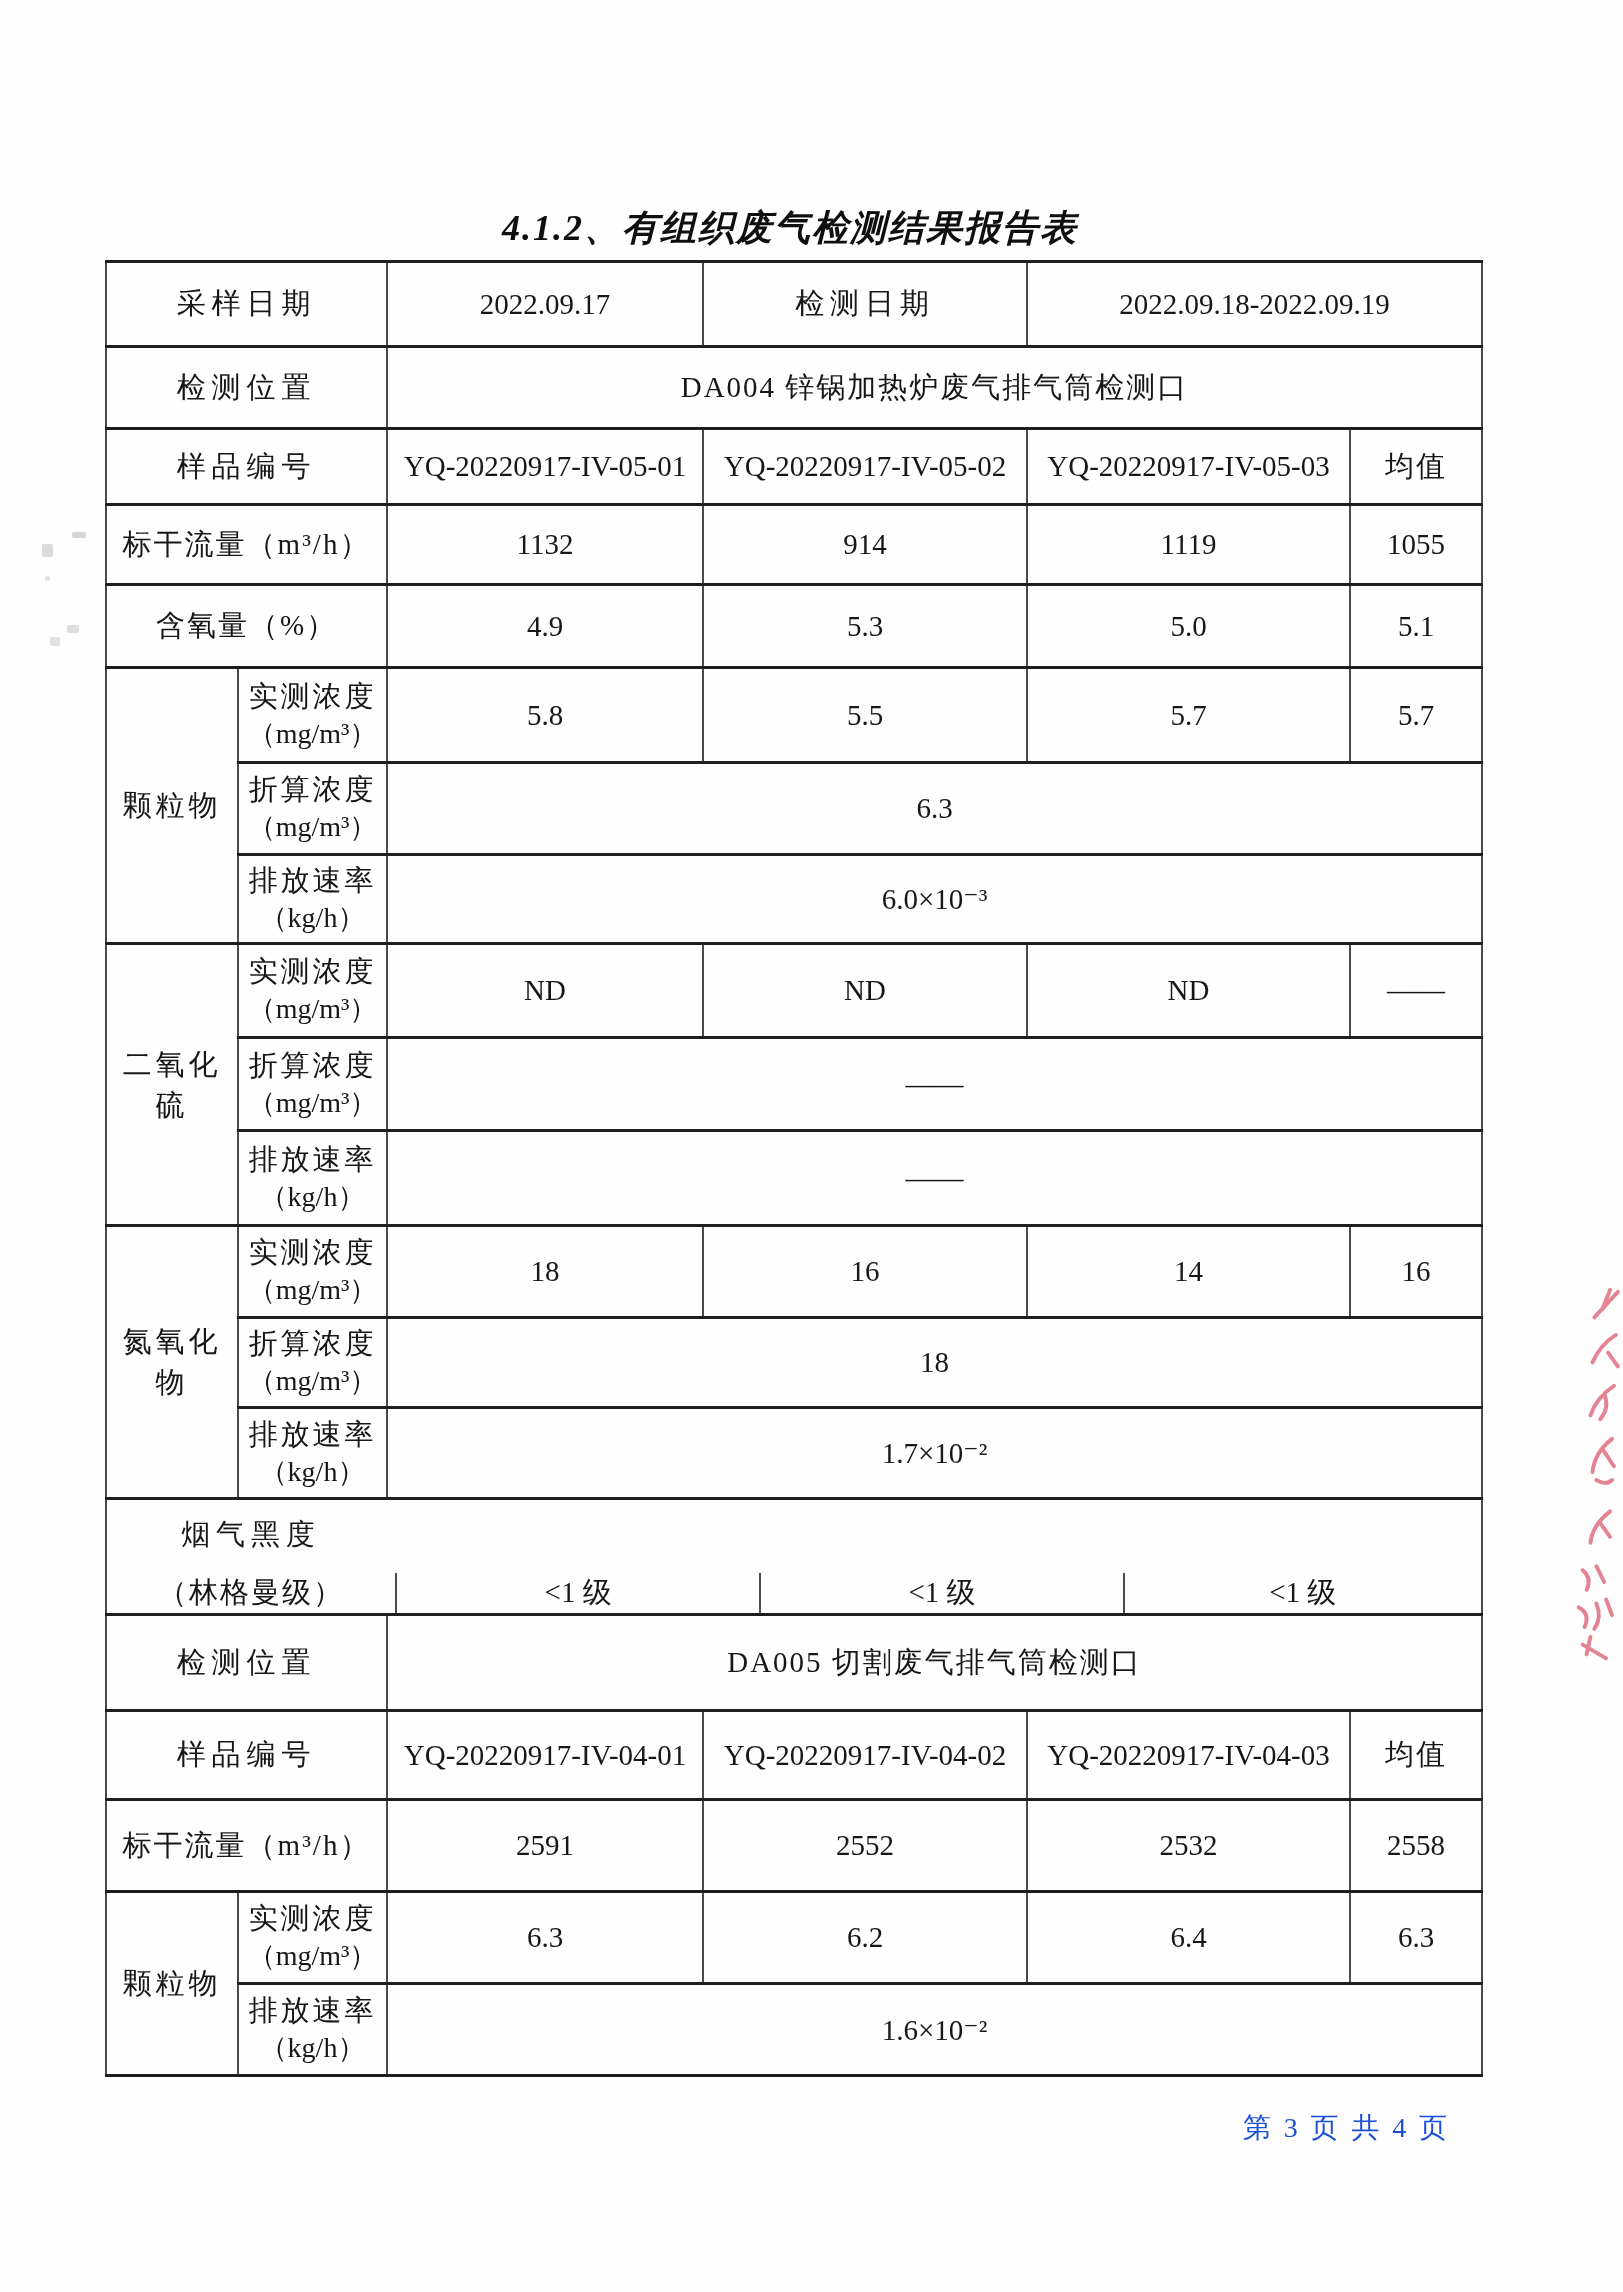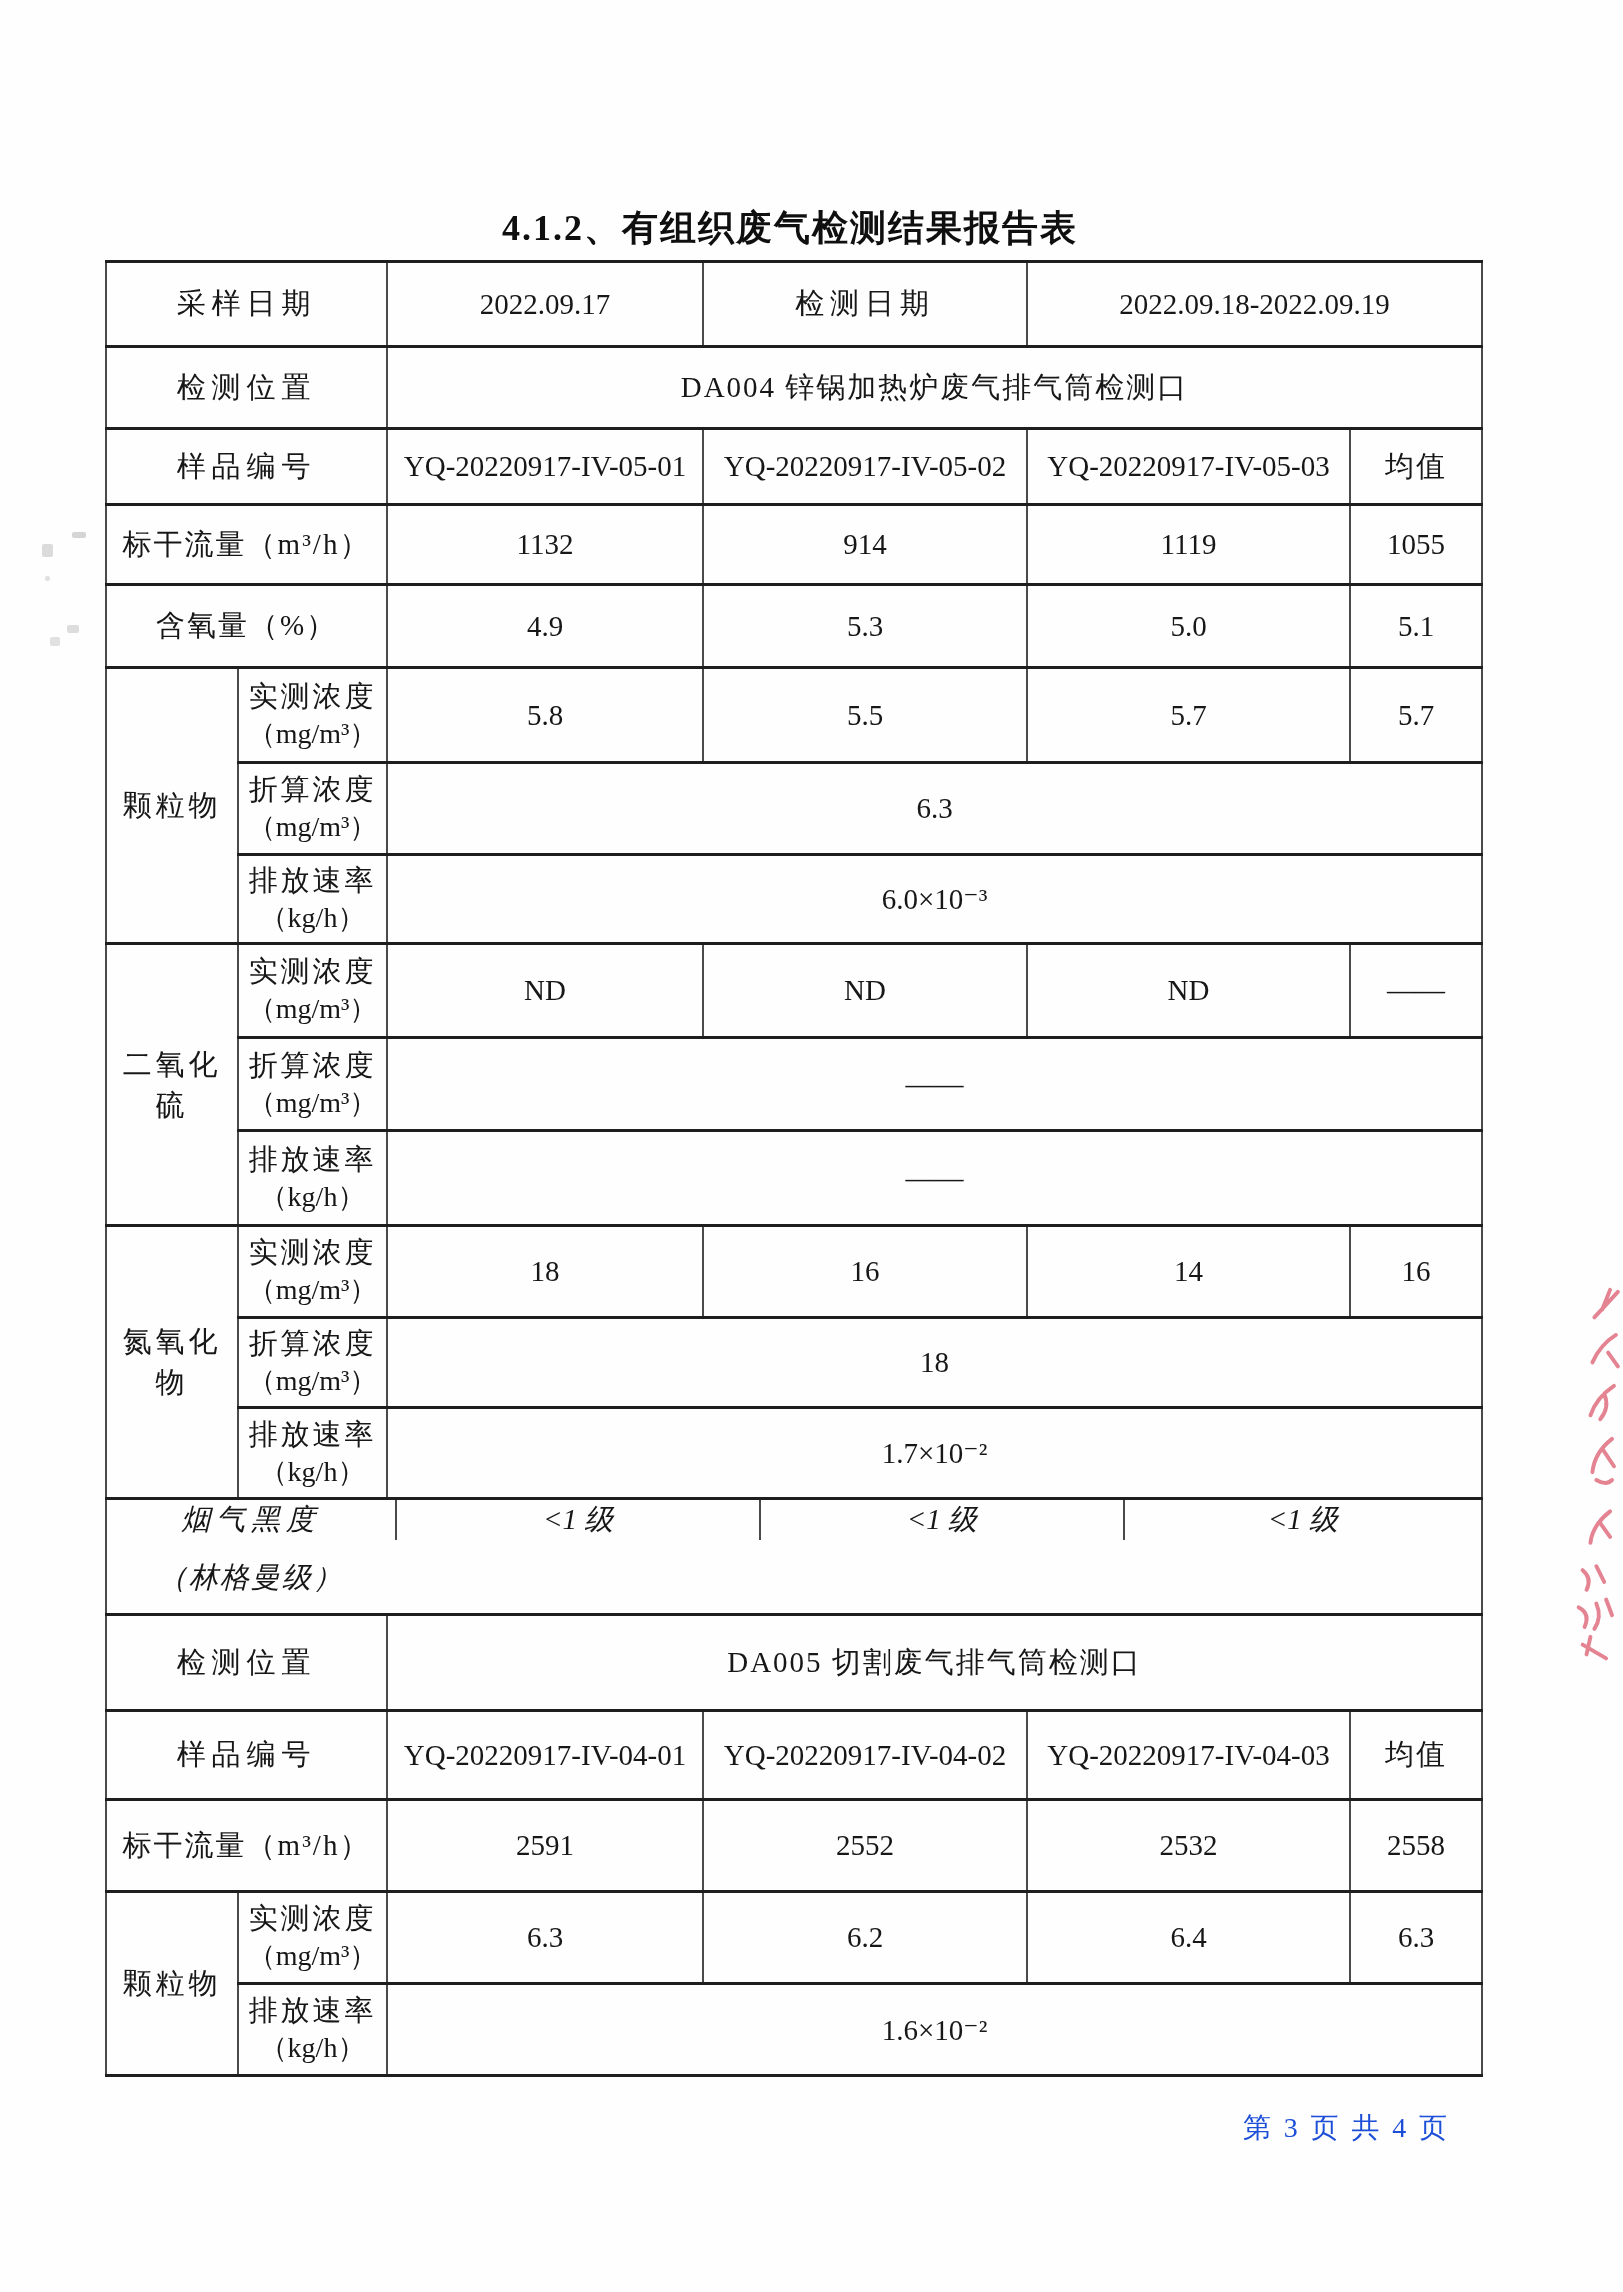--- a/index.html
+++ b/index.html
@@ -1,39 +1,39 @@
 <!DOCTYPE html>
 <html><head>
 <meta charset="utf-8">
 <style>
   html,body{margin:0;padding:0;background:#ffffff;width:1623px;height:2293px;position:relative;overflow:hidden;
     font-family:"Liberation Serif","DejaVu Serif",serif;color:#1c1c1c;}
   .page{position:absolute;inset:0;background:#fefefe;}
   .header-ref{position:absolute;top:110px;left:980px;width:451px;text-align:right;font-size:29px;letter-spacing:1px;color:#141414;}
-  .doc-title{position:absolute;top:204px;left:0;width:1580px;text-align:center;font-size:36px;font-weight:bold;letter-spacing:2px;color:#0f0f0f;}
+  .doc-title{position:absolute;top:204px;left:0;width:1580px;text-align:center;font-size:36px;font-weight:bold;letter-spacing:2px;color:#0f0f0f;font-style:italic;}
   .tbl-wrap{position:absolute;left:105px;top:260px;}
   table.report{border-collapse:collapse;table-layout:fixed;width:1377px;background:transparent;}
   table.report td{border-left:2px solid #4a4a4a;border-right:2px solid #4a4a4a;border-top:3.9px solid #1e1e1e;border-bottom:3.9px solid #1e1e1e;
     text-align:center;vertical-align:middle;padding:0;font-size:29px;color:#171717;}
   table.report{border:2.9px solid #1a1a1a;}
   .zh{letter-spacing:5.9px;}
   .zh-tight{letter-spacing:2px;}
   .sub .l1{display:block;letter-spacing:2.9px;line-height:1.3;}
   .sub .l2{display:block;letter-spacing:0;line-height:1.3;font-size:28px;}
   .pname{letter-spacing:3.9px;word-break:break-all;line-height:1.4;padding:0 12px !important;}
   .sid{font-size:26.5px;letter-spacing:0;}
   .val{font-size:29px;}
   .r1{height:85px;padding-left:12px;}.r2{height:82px;}.r3{height:76px;}.r4{height:80px;}.r5{height:83px;}
   .r6{height:95px;}.r7{height:92px;}.r8{height:89px;}
   .r9{height:94px;}.r10{height:93px;}.r11{height:95px;}
   .r12{height:92px;}.r13{height:90px;}.r14{height:91px;}
   .r15{height:113px;}.r16{height:96px;}.r17{height:89px;}.r18{height:92px;}
   .r19{height:92px;}.r20{height:92px;}
   .black-cell{padding:0 !important;}
-  .black-row{display:flex;width:100%;height:113px;align-items:flex-start;font-style:italic;}
+  .black-row{display:flex;width:100%;height:113px;align-items:flex-end;}
   .black-seg{display:flex;flex-direction:column;justify-content:center;align-items:center;font-size:29px;}
   .bs0{width:290px;}
   .bs1{width:365px;border-left:2px solid #4a4a4a;}
   .bs2{width:364px;border-left:2px solid #4a4a4a;}
   .bs3{width:359px;border-left:2px solid #4a4a4a;}
   .bs0 .bl1{letter-spacing:5.9px;margin-bottom:17.6px;}
   .bs0 .bl2{letter-spacing:2px;}
   .page-footer{position:absolute;left:1243px;top:2109px;font-size:28px;letter-spacing:2.9px;color:#1d4ed8;}
   .red-ink{position:absolute;left:1553px;top:1284px;opacity:.82;}
   .speck{position:absolute;background:#8a8a8a;border-radius:2px;opacity:.35;}

